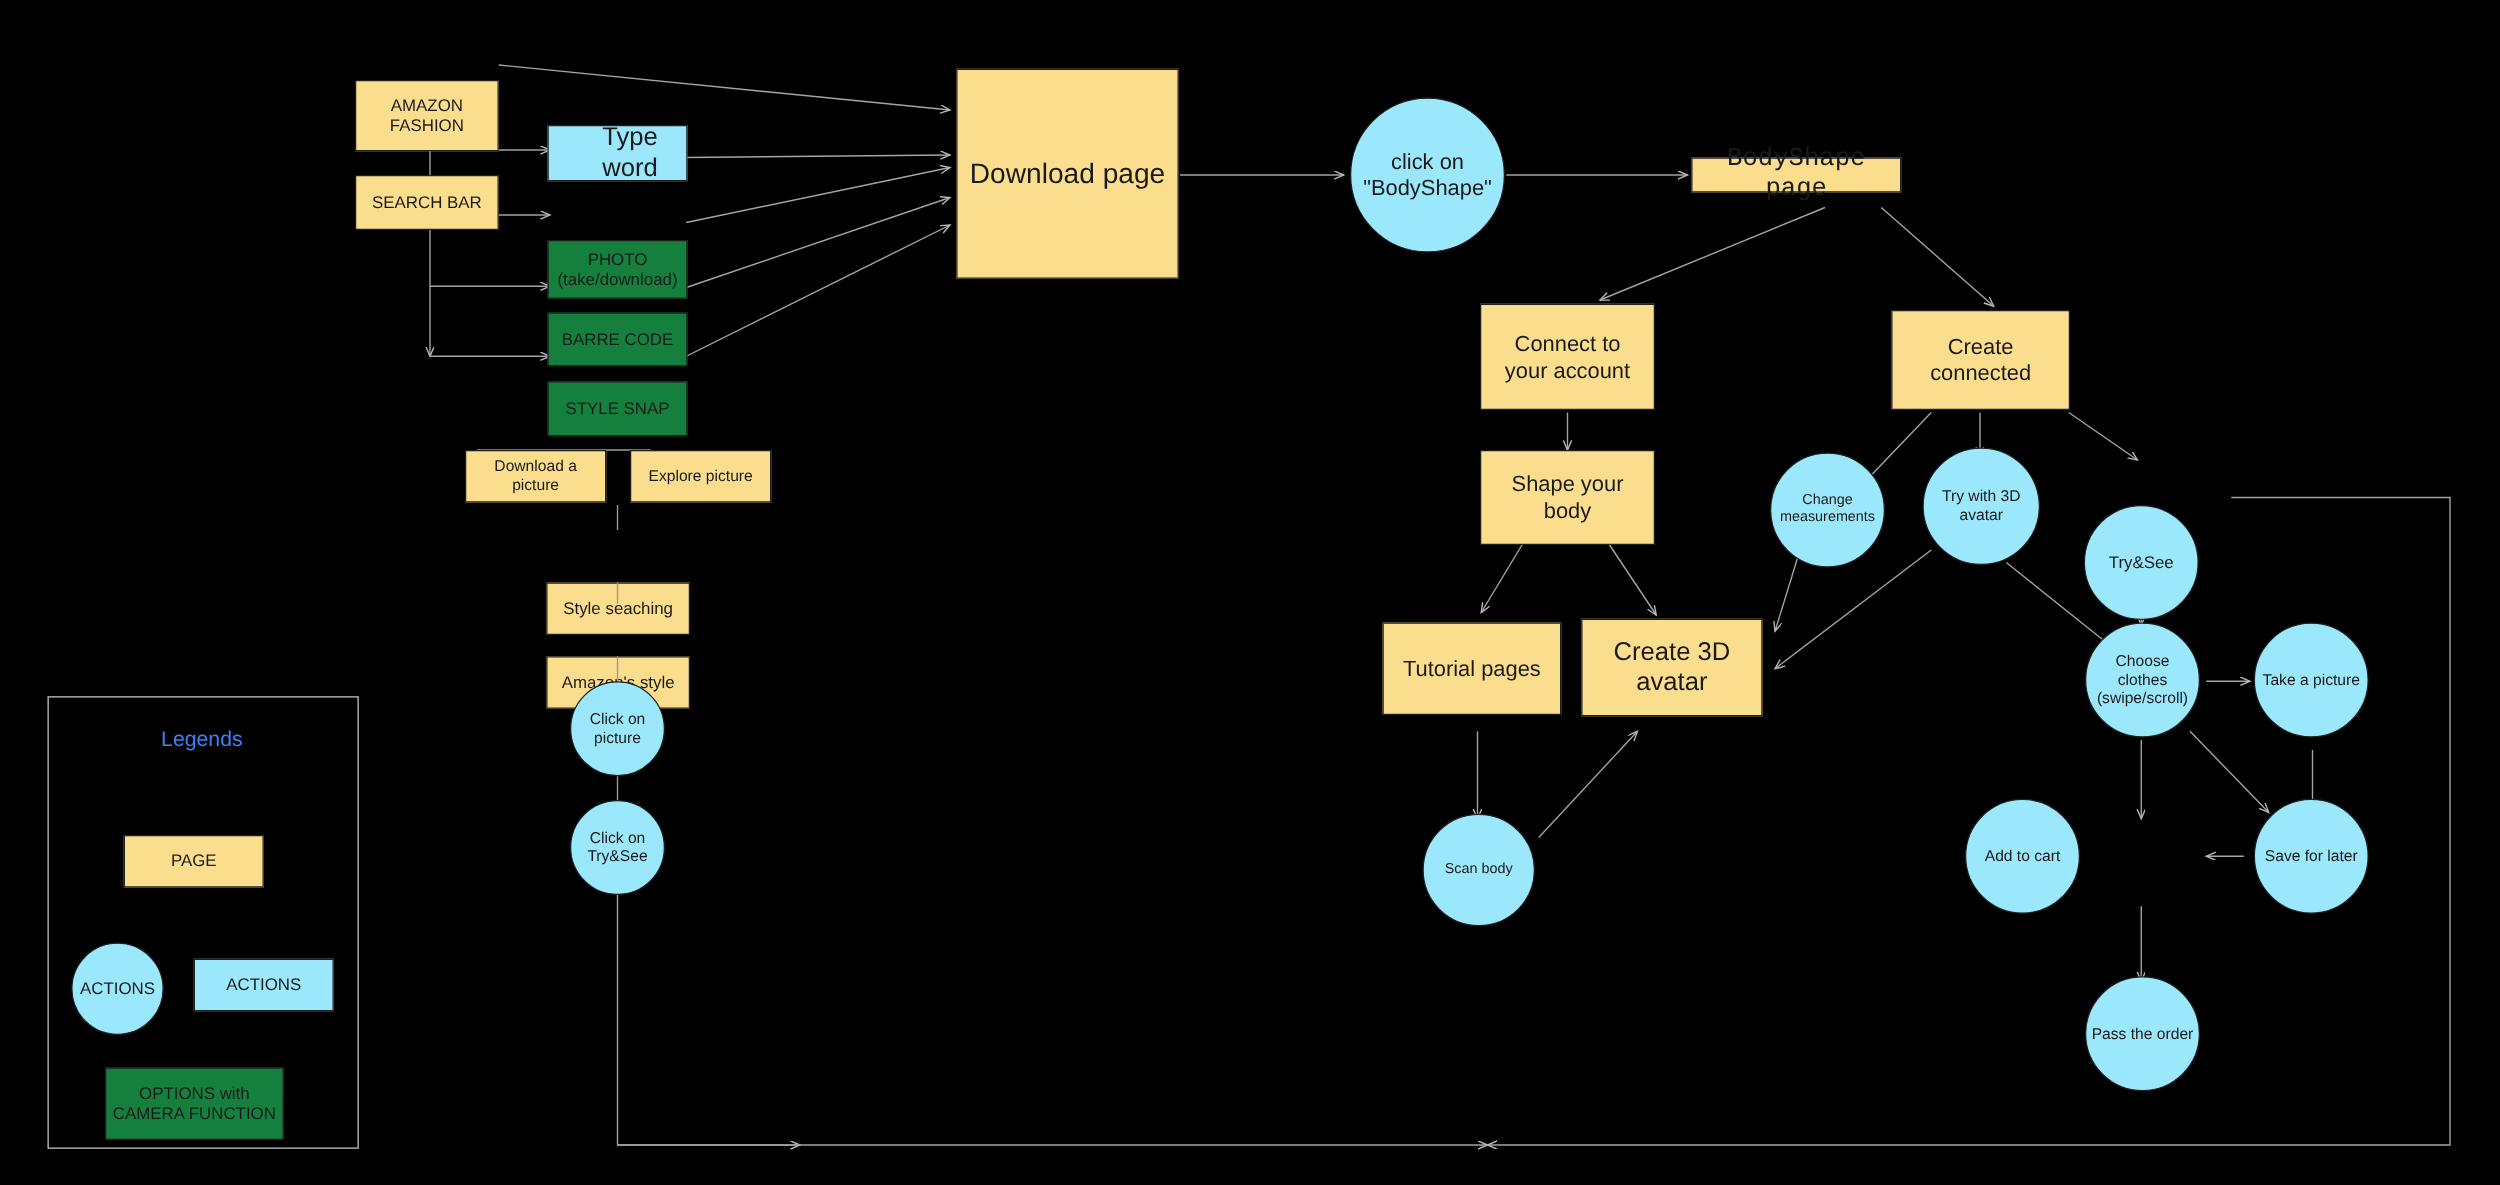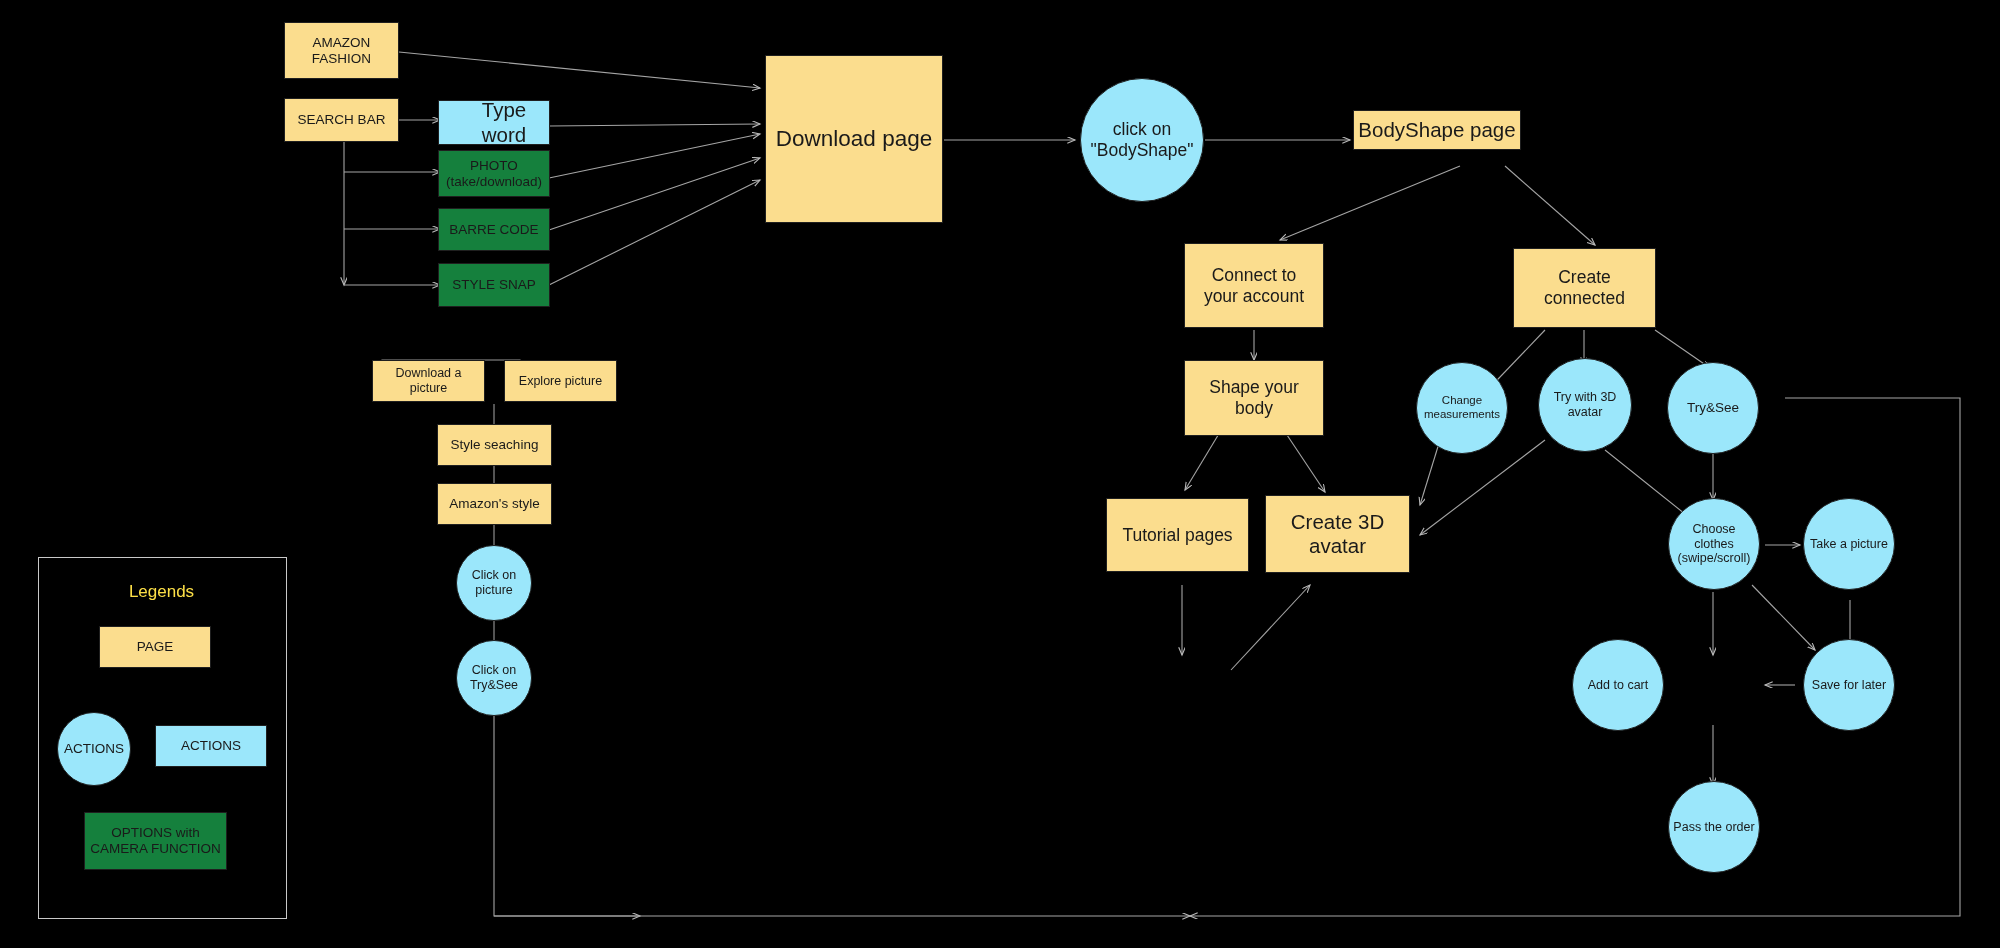--- a/index.html
+++ b/index.html
@@ -52,27 +52,27 @@
     background: #15803d;
     border: 1px solid #1f1f1f;
   }
   .legend-box {
     position: absolute;
     border: 1px solid #c9c9c9;
     background: transparent;
   }
   .legend-title {
     position: absolute;
-    color: #fde047;
+    color: #3b82f6;
     text-align: center;
     font-size: 17px;
   }
   .fs-11 { font-size: 11.5px; }
   .fs-12 { font-size: 12.5px; }
-  .fs-13 { font-size: 13.5px; }
+  .fs-13 { font-size: 13.5px; margin-top: 42px; }
   .fs-17 { font-size: 17.5px; }
   .fs-20 { font-size: 20.5px; }
   .fs-22 { font-size: 22.5px; }
 </style>
 </head>
 <body>
 
 <div id="canvas">
 
   <svg id="edges" viewBox="0 0 2000 948" xmlns="http://www.w3.org/2000/svg">
@@ -190,21 +190,21 @@
       <path d="M14,127 L14,147"></path>
       <path d="M14,223 L14,242"></path>
     </g>
   </svg>
 
   <div class="node page fs-22" style="left:765px; top:55px; width:178px; height:168px;">Download page</div>
 
   <div class="node action-circle fs-17" style="left:1080px; top:78px; width:124px; height:124px;">click on
 "BodyShape"</div>
 
-  <div class="node page fs-20" style="left:1353px; top:110px; width:168px; height:40px;">BodyShape page</div>
+  <div class="node page fs-20" style="left:1353px; top:126px; width:168px; height:28px;font-family:Liberation Mono, monospace;">BodyShape page</div>
 
   <div class="node page fs-17" style="left:1184px; top:243px; width:140px; height:85px;">Connect to
 your account</div>
 
   <div class="node page fs-17" style="left:1513px; top:248px; width:143px; height:80px;">Create
 connected</div>
 
   <div class="node action-circle fs-11" style="left:1416px; top:362px; width:92px; height:92px;">Change
 measurements</div>
 
@@ -214,20 +214,21 @@
   <div class="node action-circle fs-12" style="left:1538px; top:358px; width:94px; height:94px;">Try with 3D
 avatar</div>
 
   <div class="node action-circle fs-13" style="left:1667px; top:362px; width:92px; height:92px;">Try&amp;See</div>
 
   <div class="node page fs-17" style="left:1106px; top:498px; width:143px; height:74px;">Tutorial pages</div>
 
   <div class="node page fs-20" style="left:1265px; top:495px; width:145px; height:78px;">Create 3D
 avatar</div>
 
+  <div class="node action-circle fs-11" style="left:1138px; top:651px; width:90px; height:90px;">Scan body</div>
 
   <div class="node action-circle fs-12" style="left:1668px; top:498px; width:92px; height:92px;">Choose
 clothes
 (swipe/scroll)</div>
 
   <div class="node action-circle fs-12" style="left:1803px; top:498px; width:92px; height:92px;">Take a picture</div>
 
   <div class="node action-circle fs-12" style="left:1572px; top:639px; width:92px; height:92px;">Add to cart</div>
 
   <div class="node action-circle fs-12" style="left:1803px; top:639px; width:92px; height:92px;">Save for later</div>

